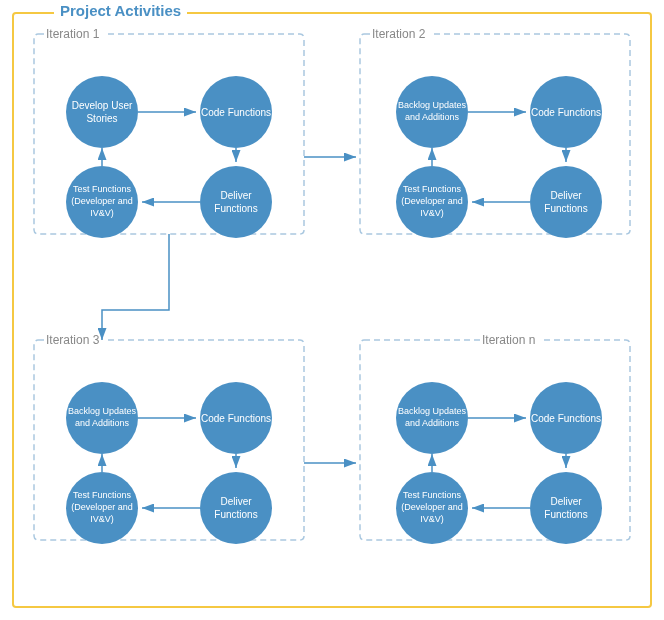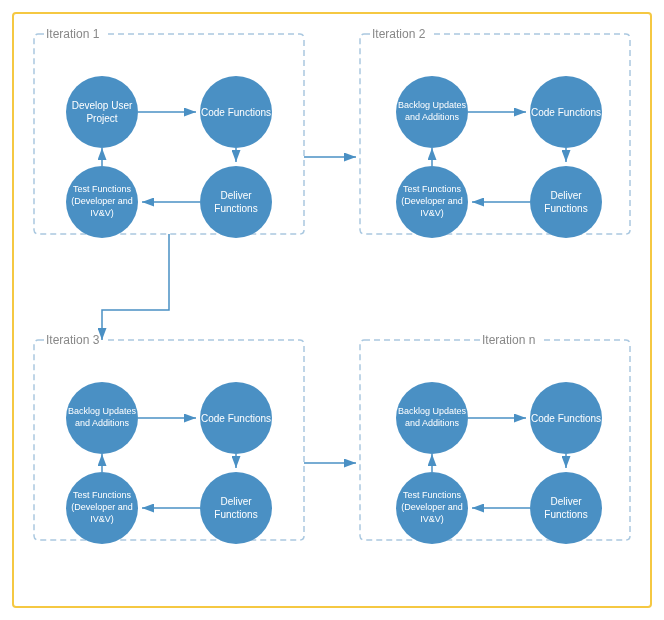--- a/index.html
+++ b/index.html
@@ -27,39 +27,40 @@
       padding: 0 6px;
       color: #4a90c4;
       font-size: 15px;
       font-weight: bold;
     }
   </style>
 </head>
 <body>
 
 <div class="outer-border">
+  <span class="page-title">Project Activities</span>
 
   <svg width="608" height="560" style="position:absolute;top:16px;left:16px;overflow:visible;">
     <defs>
       <marker id="arrowhead" markerWidth="8" markerHeight="6" refX="8" refY="3" orient="auto">
         <polygon points="0 0, 8 3, 0 6" fill="#4a90c4"></polygon>
       </marker>
       <marker id="arrowhead-sm" markerWidth="6" markerHeight="5" refX="6" refY="2.5" orient="auto">
         <polygon points="0 0, 6 2.5, 0 5" fill="#4a90c4"></polygon>
       </marker>
     </defs>
 
     <rect x="4" y="4" width="270" height="200" rx="4" ry="4" fill="none" stroke="#aac8e0" stroke-width="1.5" stroke-dasharray="6,4"></rect>
 
     <rect x="14" y="-3" width="60" height="14" fill="white"></rect>
     <text x="16" y="8" font-family="Arial" font-size="12" fill="#888">Iteration 1</text>
 
     <circle cx="72" cy="82" r="36" fill="#4a90c4"></circle>
     <foreignObject x="36" y="46" width="72" height="72">
-      <div xmlns="http://www.w3.org/1999/xhtml" style="width:72px;height:72px;display:flex;align-items:center;justify-content:center;text-align:center;color:white;font-size:10px;line-height:1.3;font-family:Arial;">Develop User Project</div>
+      <div xmlns="http://www.w3.org/1999/xhtml" style="width:72px;height:72px;display:flex;align-items:center;justify-content:center;text-align:center;color:white;font-size:10px;line-height:1.3;font-family:Arial;">Develop User Stories</div>
     </foreignObject>
 
     <circle cx="206" cy="82" r="36" fill="#4a90c4"></circle>
     <foreignObject x="170" y="46" width="72" height="72">
       <div xmlns="http://www.w3.org/1999/xhtml" style="width:72px;height:72px;display:flex;align-items:center;justify-content:center;text-align:center;color:white;font-size:10px;line-height:1.3;font-family:Arial;">Code Functions</div>
     </foreignObject>
 
     <circle cx="72" cy="172" r="36" fill="#4a90c4"></circle>
     <foreignObject x="36" y="136" width="72" height="72">
       <div xmlns="http://www.w3.org/1999/xhtml" style="width:72px;height:72px;display:flex;align-items:center;justify-content:center;text-align:center;color:white;font-size:9px;line-height:1.3;font-family:Arial;">Test Functions (Developer and IV&amp;V)</div>

